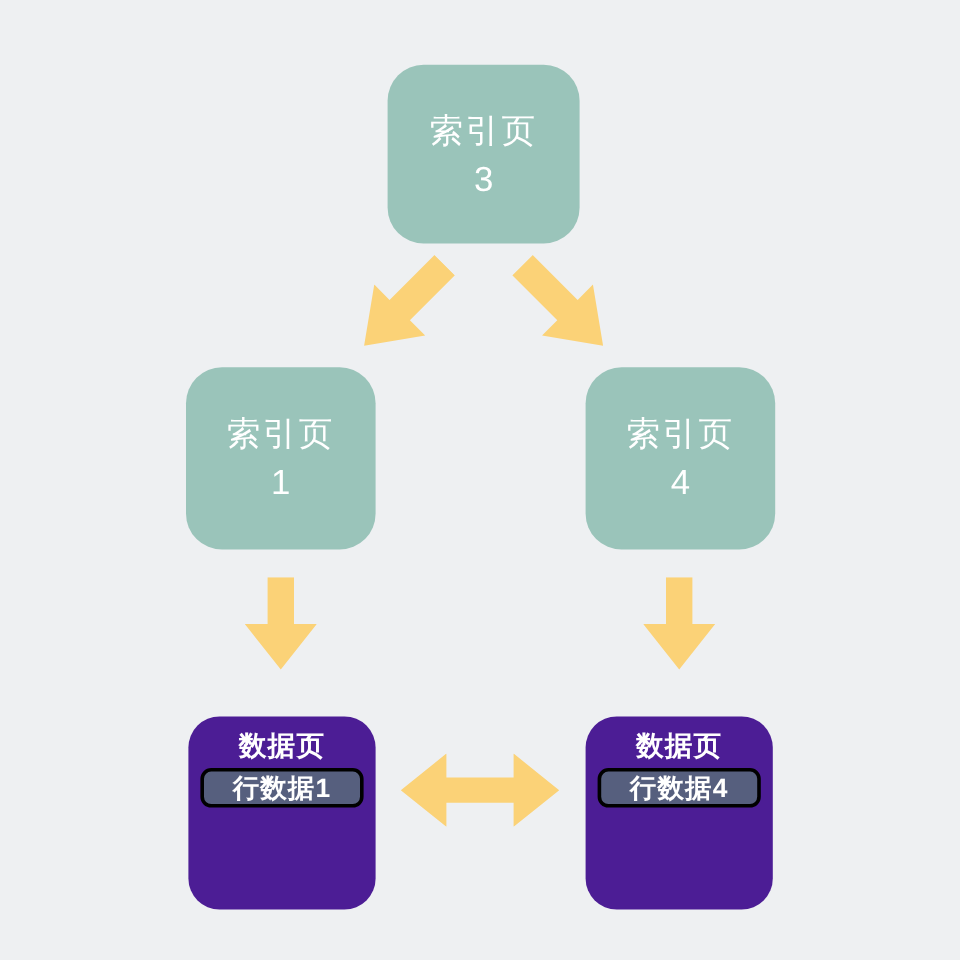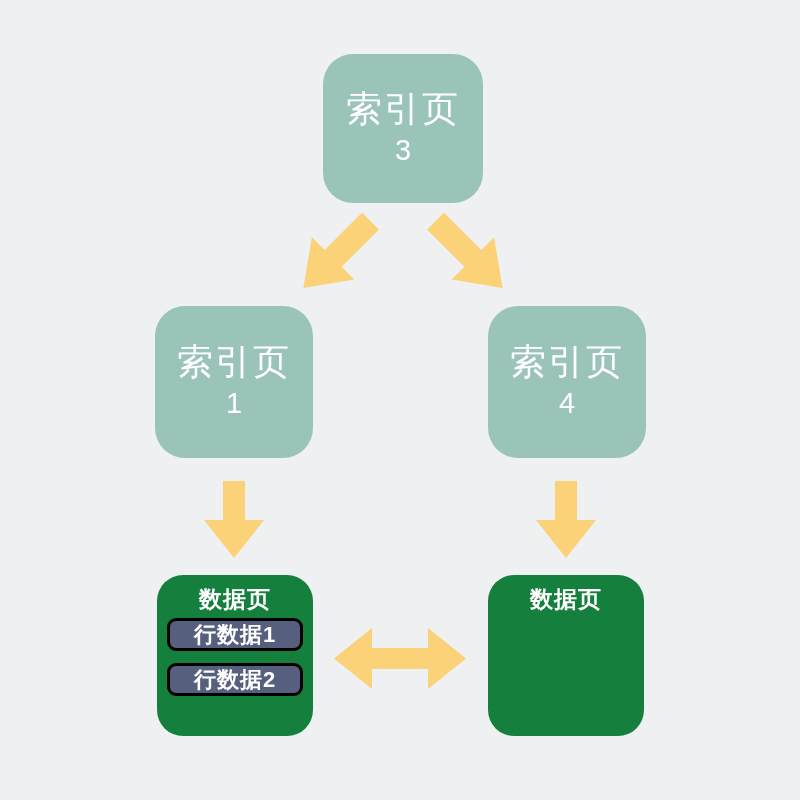--- a/index.html
+++ b/index.html
@@ -19,59 +19,59 @@
     background: #9ac4ba;
     border-radius: 30px;
     color: #ffffff;
     display: flex;
     flex-direction: column;
     align-items: center;
     justify-content: center;
     text-align: center;
   }
   .node-label {
-    font-size: 36px;
+    font-size: 28px;
     font-weight: 500;
     line-height: 42px;
     letter-spacing: 2px;
   }
   .node-number {
     font-size: 29px;
     font-weight: 500;
     line-height: 40px;
   }
   .node-root  { left: 323px; top: 54px;  width: 160px; height: 149px; }
   .node-left  { left: 155px; top: 306px; width: 158px; height: 152px; }
   .node-right { left: 488px; top: 306px; width: 158px; height: 152px; }
 
   
   .data-page {
     position: absolute;
     width: 156px;
     height: 161px;
-    background: #15803d;
+    background: #4c1d95;
     border-radius: 26px;
-    top: 575px;
+    top: 597px;
     color: #ffffff;
     padding: 8px 10px 0 10px;
   }
   .data-left  { left: 157px; }
   .data-right { left: 488px; }
   .data-title {
     text-align: center;
     font-size: 23px;
     font-weight: bold;
     line-height: 32px;
     margin-bottom: 3px;
     letter-spacing: 1px;
   }
   .rows {
     display: flex;
     flex-direction: column;
-    gap: 12px;
+    gap: 2px;
   }
   .row {
     height: 33px;
     background: #565f7e;
     border: 3px solid #000000;
     border-radius: 9px;
     display: flex;
     align-items: center;
     justify-content: center;
     font-size: 22px;
@@ -121,27 +121,27 @@
   </svg>
 
   <svg class="arrow arrow-down-right" width="60" height="78" viewBox="0 0 60 78">
     <polygon points="19,0 41,0 41,39 60,39 30,77 0,39 19,39" fill="#fbd277"></polygon>
   </svg>
 
   <div class="data-page data-left">
     <div class="data-title">数据页</div>
     <div class="rows">
       <div class="row">行数据1</div>
-      <div class="row">行数据2</div>
     </div>
   </div>
 
   <div class="data-page data-right">
     <div class="data-title">数据页</div>
     <div class="rows">
+      <div class="row">行数据4</div>
     </div>
   </div>
 
   <svg class="arrow arrow-double" width="132" height="61" viewBox="0 0 132 61">
     <polygon points="0,30.5 38,0 38,20 94,20 94,0 132,30.5 94,61 94,41 38,41 38,61" fill="#fbd277"></polygon>
   </svg>
 
 </div>
 
 </body></html>

